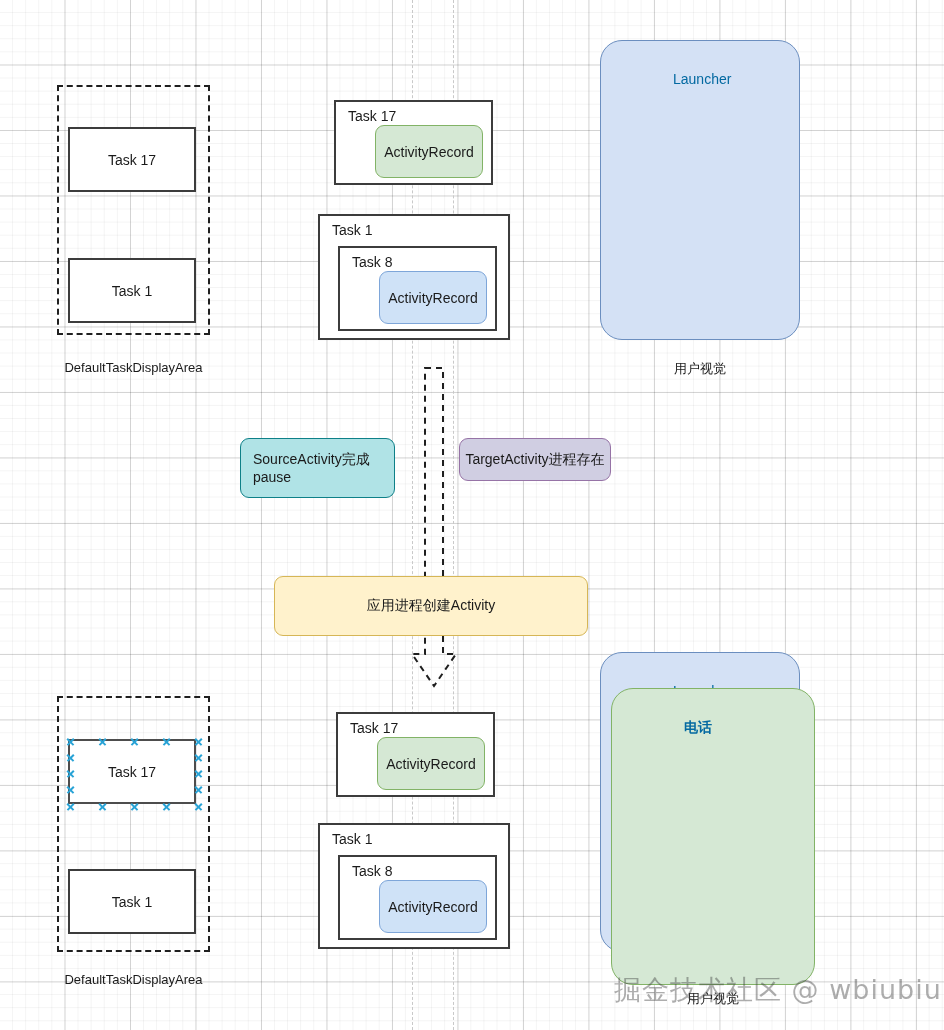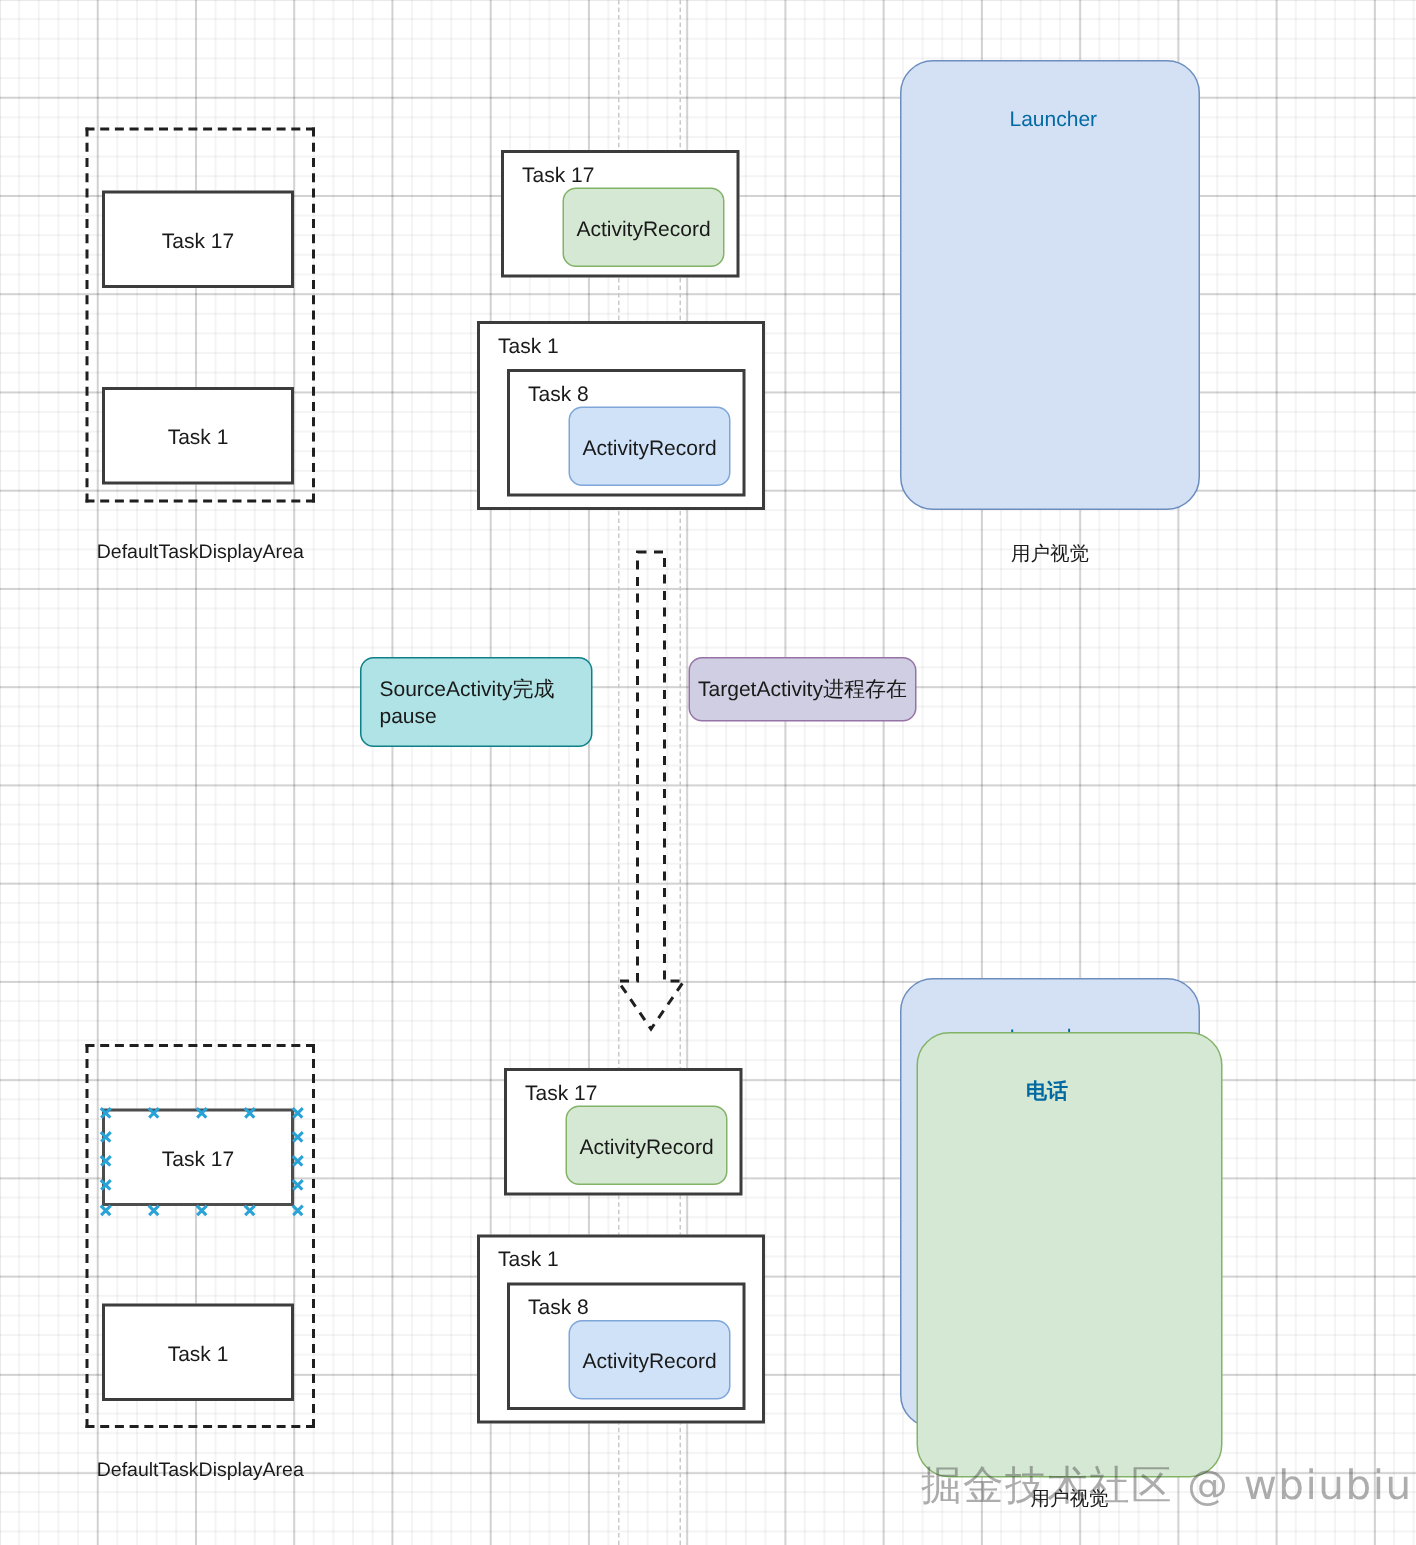--- a/index.html
+++ b/index.html
@@ -209,20 +209,23 @@
   </svg>
 
   <div class="node chip chip-teal" style="left:240px; top:438px; width:155px; height:60px;">
     <span>SourceActivity完成pause</span>
   </div>
 
   <div class="node chip chip-purple" style="left:459px; top:438px; width:152px; height:43px;">
     <span>TargetActivity进程存在</span>
   </div>
 
+  <div class="node chip chip-yellow" style="left:274px; top:576px; width:314px; height:60px;">
+    <span>应用进程创建Activity</span>
+  </div>
 
   <div class="node dash-area" style="left:57px; top:696px; width:153px; height:256px;"></div>
 
   <div class="node task-plain selected" style="left:68px; top:739px; width:128px; height:65px;">
     <span>Task 17</span>
 
     <div class="handle" style="left:0px;   top:0px;"></div>
     <div class="handle" style="left:32px;  top:0px;"></div>
     <div class="handle" style="left:64px;  top:0px;"></div>
     <div class="handle" style="left:96px;  top:0px;"></div>

